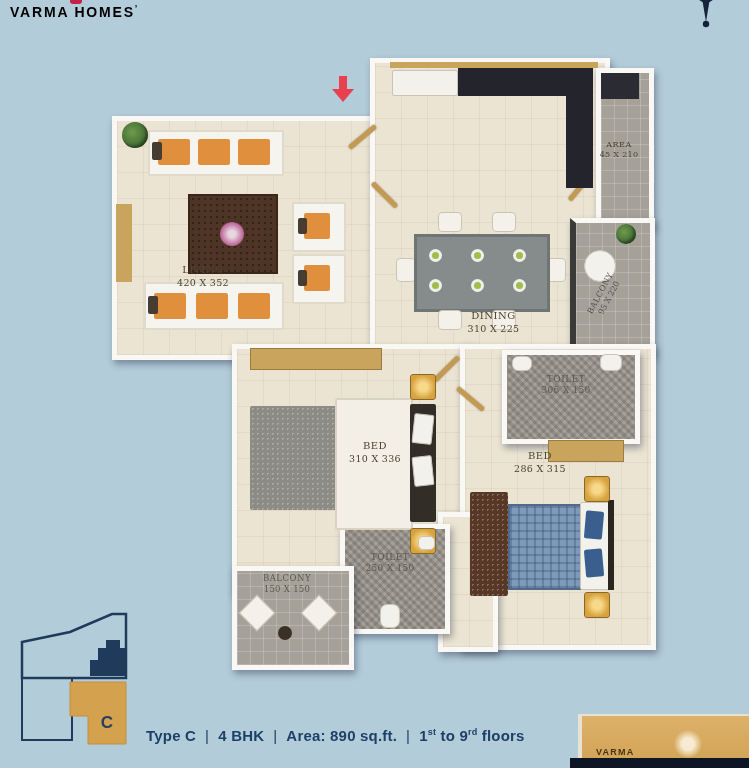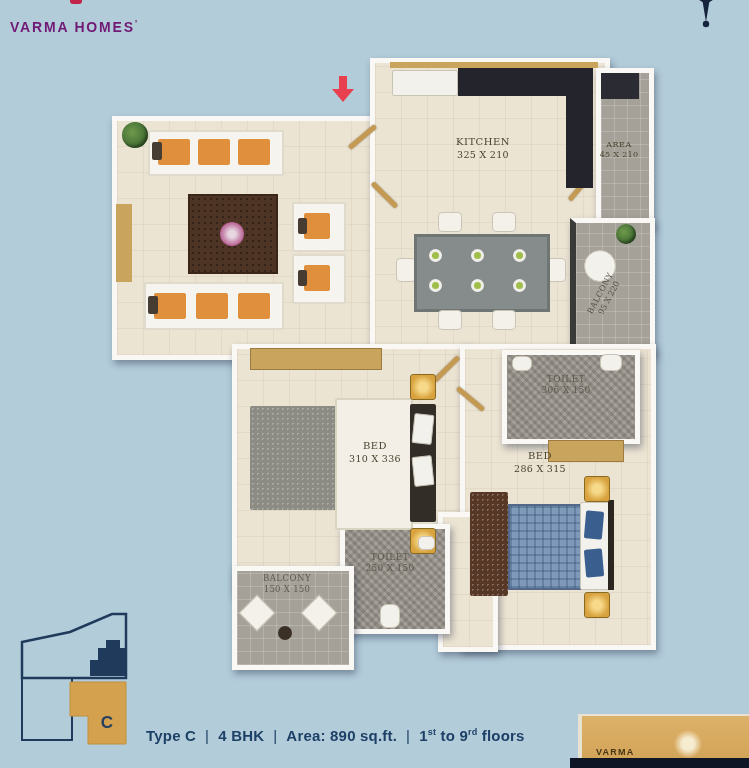--- a/index.html
+++ b/index.html
@@ -2,22 +2,22 @@
 <html><head>
 <meta charset="utf-8">
 <style>
   html,body{margin:0;padding:0;}
   body{
     width:749px;height:768px;position:relative;overflow:hidden;
     background:#b3ccda;
     font-family:"Liberation Sans", sans-serif;
   }
   
-  .logo{position:absolute;left:10px;top:18px;font-size:14px;font-weight:800;
-    letter-spacing:1.8px;color:#701a75;}
+  .logo{position:absolute;left:10px;top:3px;font-size:14px;font-weight:800;
+    letter-spacing:1.8px;color:#000000;}
   .logo .mark{font-size:9px;vertical-align:super;}
   .logo-fragment{position:absolute;left:70px;top:0;width:12px;height:4px;background:#c22349;border-radius:0 0 3px 3px;}
   .compass{position:absolute;left:678px;top:-42px;width:56px;height:72px;}
   
   .plan{position:absolute;left:108px;top:52px;width:538px;height:620px;}
   .room,.groom{position:absolute;border:5px solid #faf8f4;
     box-shadow:2px 4px 7px rgba(25,35,60,.4);}
   .room{background-color:#ece4d3;
     background-image:
       repeating-linear-gradient(0deg, rgba(180,160,130,.16) 0 1px, transparent 1px 26px),
@@ -200,27 +200,31 @@
   <div class="f lamp" style="left:476px;top:424px;width:24px;height:24px;"></div>
   <div class="f lamp" style="left:476px;top:540px;width:24px;height:24px;"></div>
 
   <div class="f whitebox" style="left:272px;top:552px;width:18px;height:22px;border-radius:7px;"></div>
   <div class="f whitebox" style="left:310px;top:484px;width:15px;height:12px;border-radius:5px;"></div>
 
   <div class="f diamond" style="left:136px;top:548px;width:24px;height:24px;"></div>
   <div class="f diamond" style="left:198px;top:548px;width:24px;height:24px;"></div>
   <div class="f" style="left:170px;top:574px;width:14px;height:14px;border-radius:50%;background:#3a3026;"></div>
 
-  <div class="lbl" style="left:312px;top:84px;width:126px;">
-    <span class="nm">KITCHEN</span>
-      <span class="dm">325 X 210</span>
+  <div class="lbl" style="left:30px;top:212px;width:130px;">
+    <span class="nm">LIVING</span>
+      <span class="dm">420 X 352</span>
   </div>
   <div class="lbl" style="left:486px;top:88px;width:50px;font-size:8px;">
     <span class="nm" style="font-size:8px;">AREA</span>
       <span class="dm" style="font-size:8px;">45 X 210</span>
+  </div>
+  <div class="lbl" style="left:333px;top:258px;width:105px;">
+    <span class="nm">DINING</span>
+      <span class="dm">310 X 225</span>
   </div>
   <div class="vwrap" style="left:460px;top:198px;width:74px;height:92px;">
     <div class="lblv">
       <span class="nm">BALCONY</span>
         <span class="dm">95 X 220</span>
     </div>
   </div>
   <div class="lbl" style="left:222px;top:388px;width:90px;">
     <span class="nm">BED</span>
       <span class="dm">310 X 336</span>

